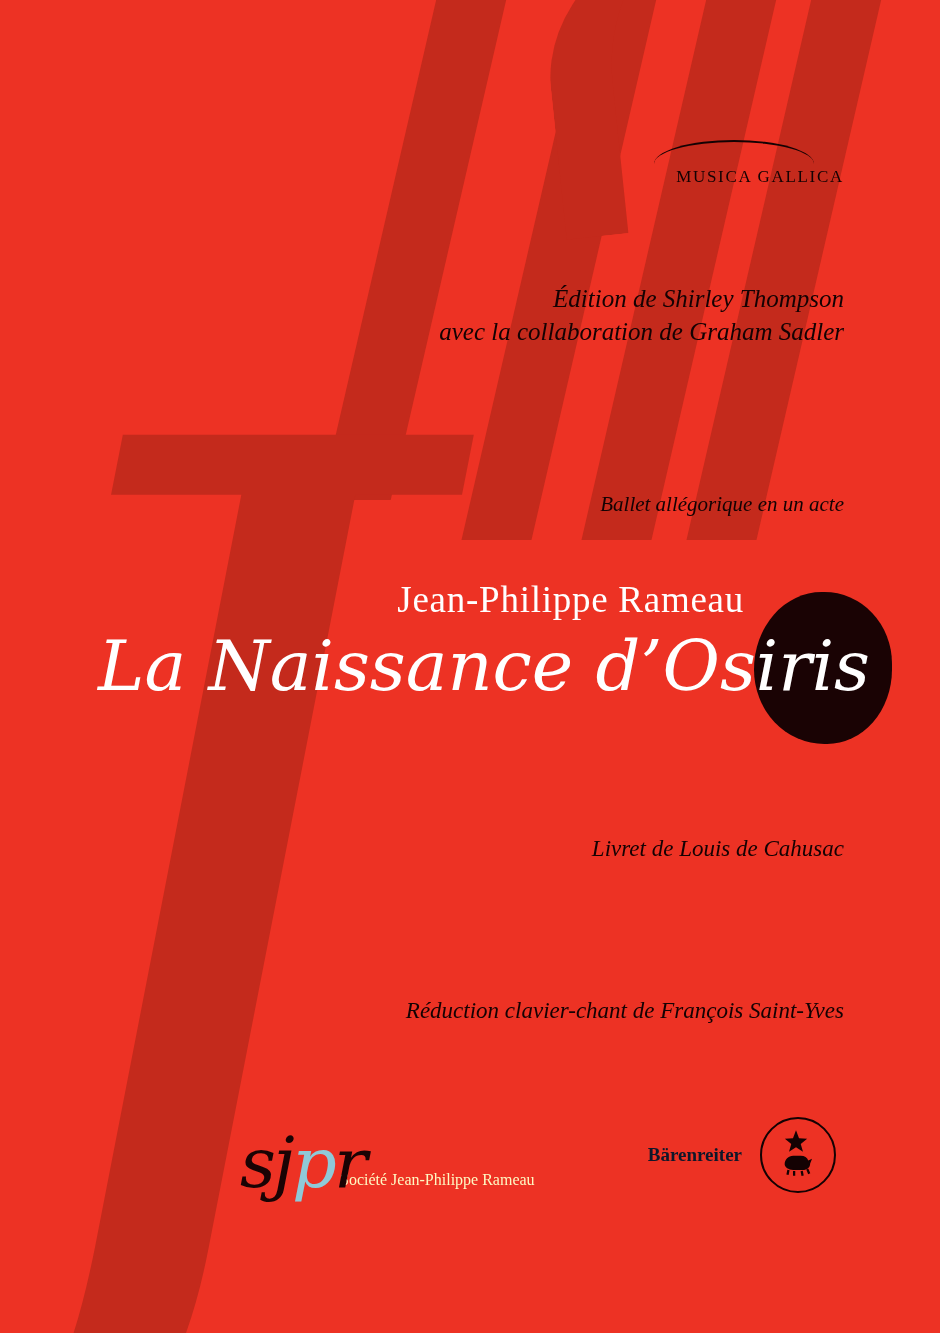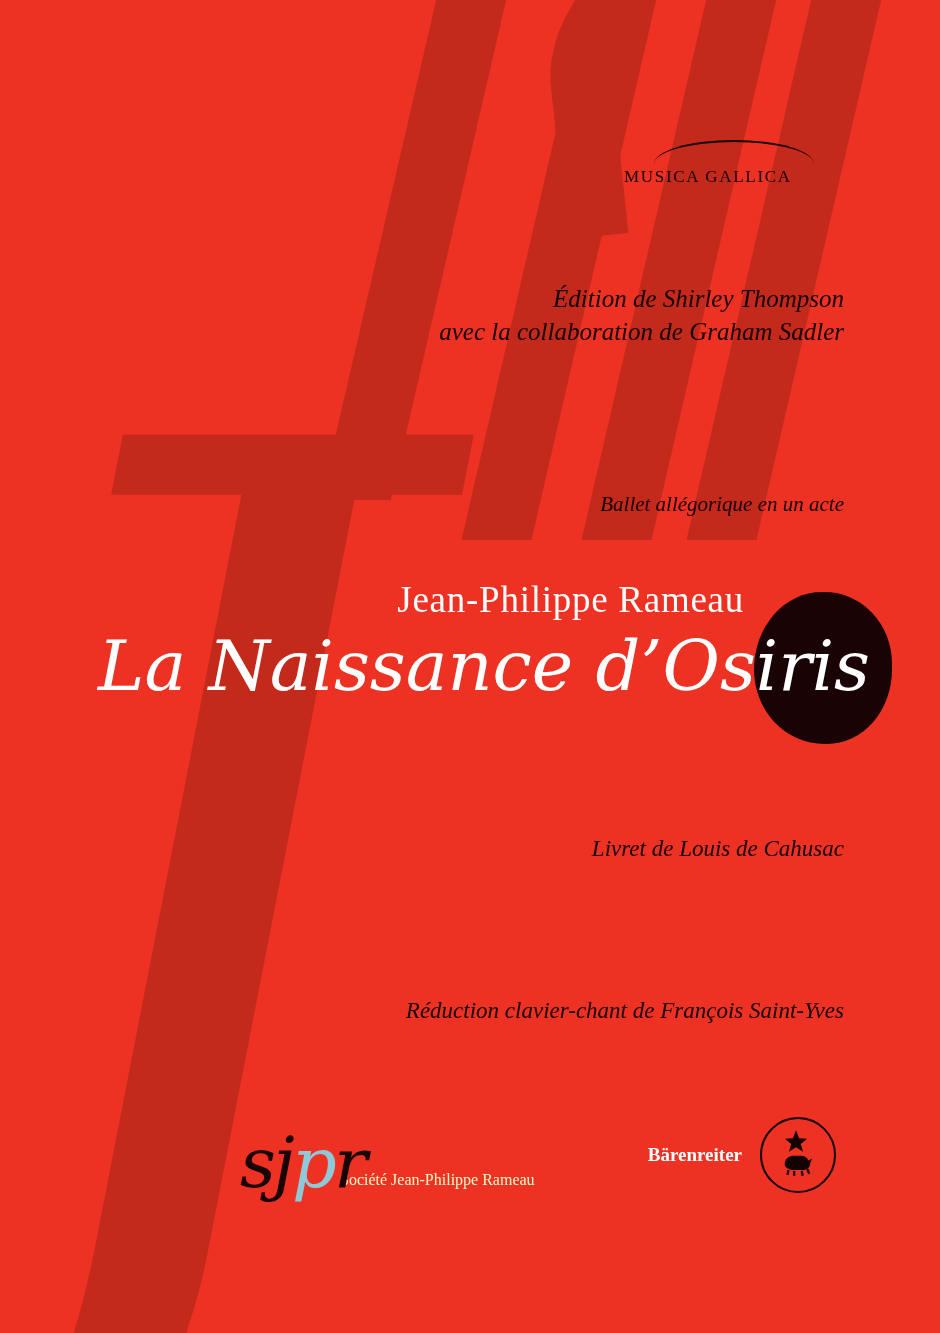--- a/index.html
+++ b/index.html
@@ -72,21 +72,21 @@
     border-radius: 50% 50% 48% 52% / 52% 48% 50% 50%;
     background: #1A0304;
   }
 
   
   .series {
     position: absolute;
     right: 96px;
     top: 140px;
     width: 220px;
-    text-align: left;
+    text-align: right;
     color: #140203;
   }
   .series-arc {
     display: block;
     width: 160px;
     height: 22px;
     margin: 0 auto 3px auto;
     border-top: 2px solid #140203;
     border-radius: 50% / 100% 100% 0 0;
   }
@@ -196,21 +196,21 @@
     right: 104px;
     bottom: 22px;
     display: flex;
     align-items: center;
     gap: 18px;
   }
   .publisher-name {
     font-family: "Liberation Serif", serif;
     font-size: 19px;
     font-weight: bold;
-    color: #ffffff;
+    color: #0f172a;
     white-space: nowrap;
   }
   .publisher-mark {
     width: 72px;
     height: 72px;
     border-radius: 50%;
     border: 2px solid #140203;
     position: relative;
   }
 </style>

